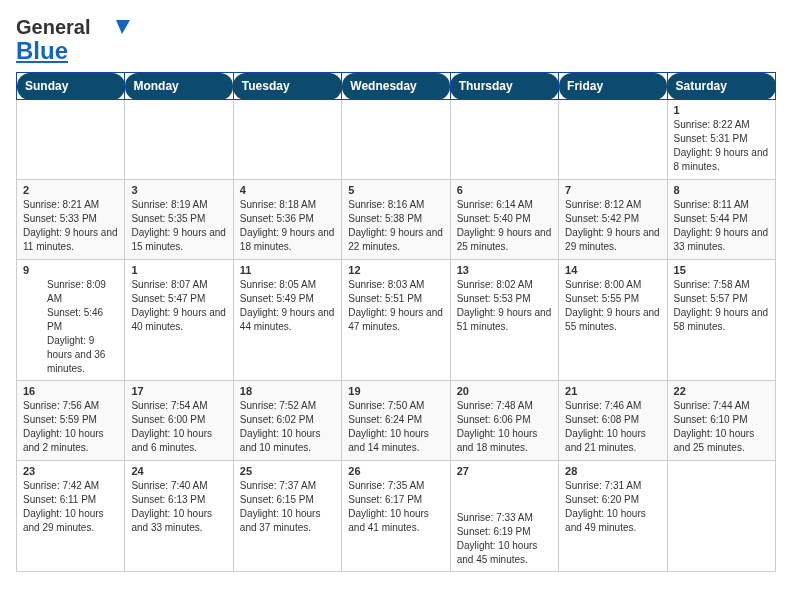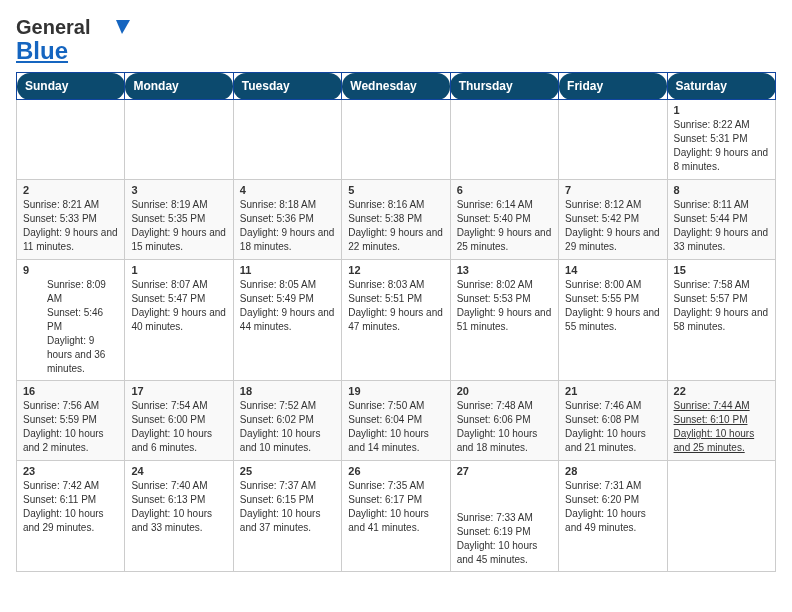--- a/index.html
+++ b/index.html
@@ -233,38 +233,38 @@
         </td>
         <td>
           <span class="day-num">18</span>
           <div class="day-info" style="white-space: pre-line;">Sunrise: 7:52 AM
 Sunset: 6:02 PM
 Daylight: 10 hours and 10 minutes.</div>
         </td>
         <td>
           <span class="day-num">19</span>
           <div class="day-info" style="white-space: pre-line;">Sunrise: 7:50 AM
-Sunset: 6:04 PM
+Sunset: 6:24 PM
 Daylight: 10 hours and 14 minutes.</div>
         </td>
         <td>
           <span class="day-num">20</span>
           <div class="day-info" style="white-space: pre-line;">Sunrise: 7:48 AM
 Sunset: 6:06 PM
 Daylight: 10 hours and 18 minutes.</div>
         </td>
         <td>
           <span class="day-num">21</span>
           <div class="day-info" style="white-space: pre-line;">Sunrise: 7:46 AM
 Sunset: 6:08 PM
 Daylight: 10 hours and 21 minutes.</div>
         </td>
         <td>
           <span class="day-num">22</span>
-          <div class="day-info" style="white-space: pre-line; text-decoration: underline;">Sunrise: 7:44 AM
+          <div class="day-info" style="white-space: pre-line;">Sunrise: 7:44 AM
 Sunset: 6:10 PM
 Daylight: 10 hours and 25 minutes.</div>
         </td>
       </tr>
       <tr>
         <td>
           <span class="day-num">23</span>
           <div class="day-info" style="white-space: pre-line;">Sunrise: 7:42 AM
 Sunset: 6:11 PM
 Daylight: 10 hours and 29 minutes.</div>

